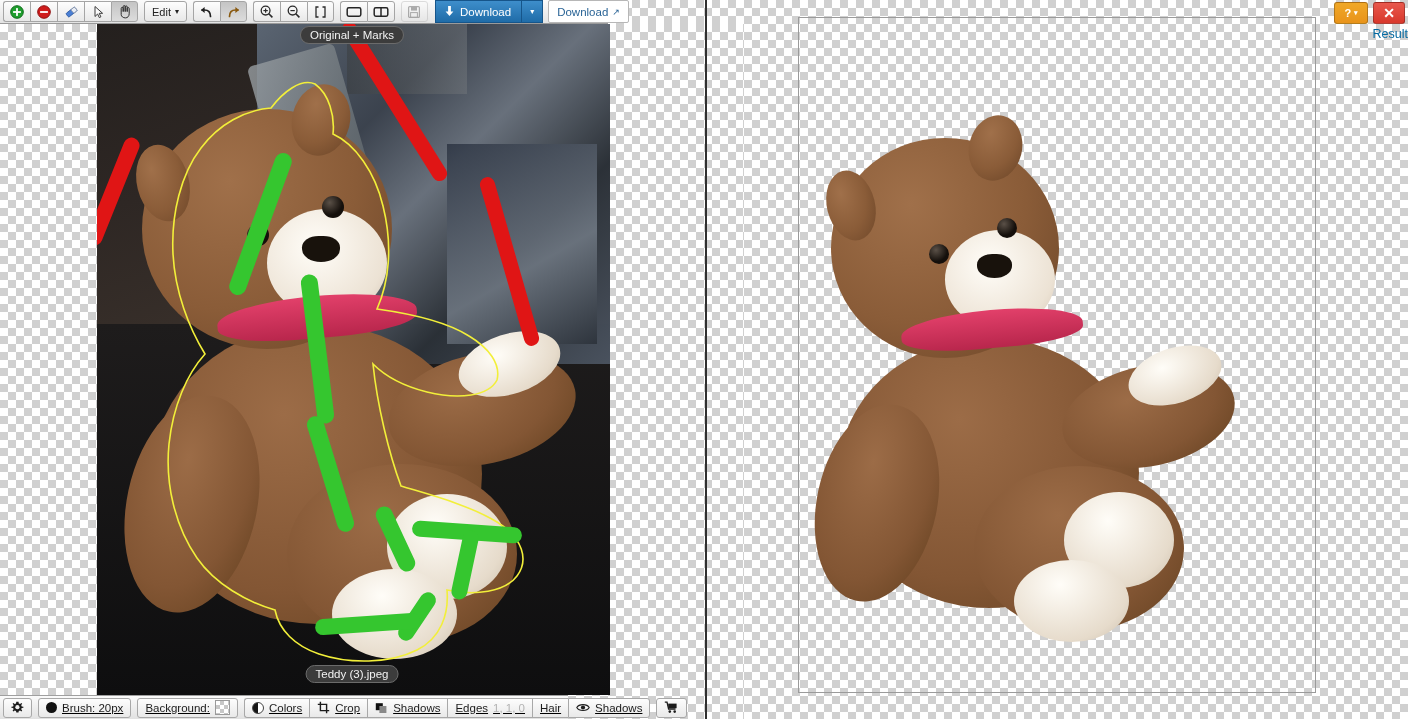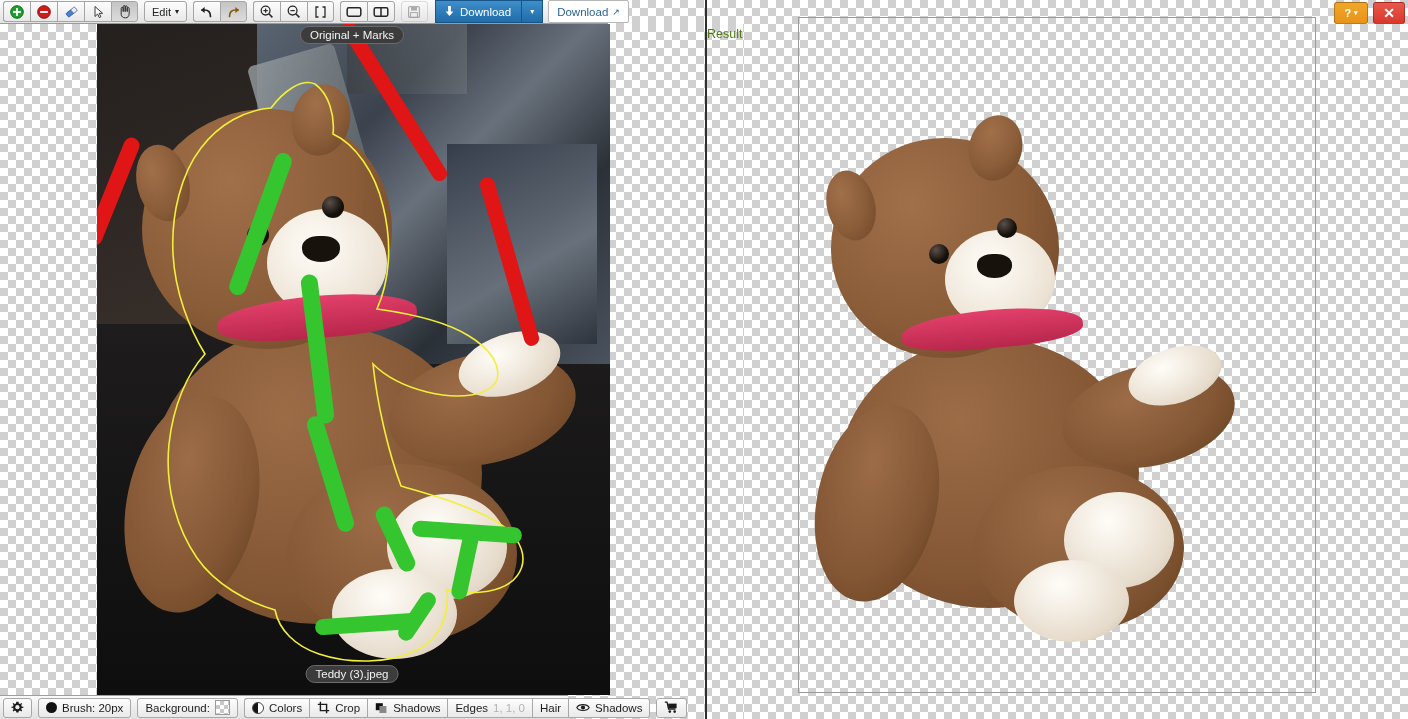--- a/index.html
+++ b/index.html
@@ -133,37 +133,37 @@
   
   #divider{position:absolute;left:705px;top:0;width:2px;height:719px;background:#2f2f2f;z-index:25;}
 
   
   #right-pane{position:absolute;left:707px;top:0;width:701px;height:719px;}
   #result-box{
     position:absolute;left:91px;top:17px;width:518px;height:676px;
     border:1px solid #9b9b9b;box-sizing:border-box;
   }
   #result-title{
-    position:absolute;left:0;right:0;top:27px;text-align:left;
-    font-size:12.5px;color:#4d7c0f;z-index:5;
+    position:absolute;left:0;right:0;top:27px;text-align:right;
+    font-size:12.5px;color:#0369a1;z-index:5;
   }
   #result-dims{
     position:absolute;left:0;right:0;top:666px;text-align:center;
     font-size:12.5px;color:#1a1a1a;z-index:5;
   }
 
   
   #bottom-toolbar{
     position:absolute;left:0;bottom:0;height:24px;width:568px;
     display:flex;align-items:center;
     background:linear-gradient(#fbfbfb,#e1e1e1);
     border-top:1px solid #a0a0a0;
     box-sizing:border-box;z-index:30;
   }
-  .bgrp{display:flex;align-items:center;height:20px;margin:0 3px;}
+  .bgrp{display:flex;align-items:center;height:20px;margin:0 3px;text-decoration:underline;}
   .bbtn{
     height:20px;display:flex;align-items:center;gap:5px;padding:0 7px;
     background:linear-gradient(#fdfdfd,#e9e9e9);
     border:1px solid #a8a8a8;border-right-width:0;box-sizing:border-box;
     font-size:11.5px;color:#1c1c1c;cursor:pointer;white-space:nowrap;
   }
   .bbtn:first-child{border-top-left-radius:3px;border-bottom-left-radius:3px;}
   .bbtn:last-child{border-right-width:1px;border-top-right-radius:3px;border-bottom-right-radius:3px;}
   .bbtn.solo{border-right-width:1px;border-radius:3px;}
   .muted{color:#b3b3b3;}

